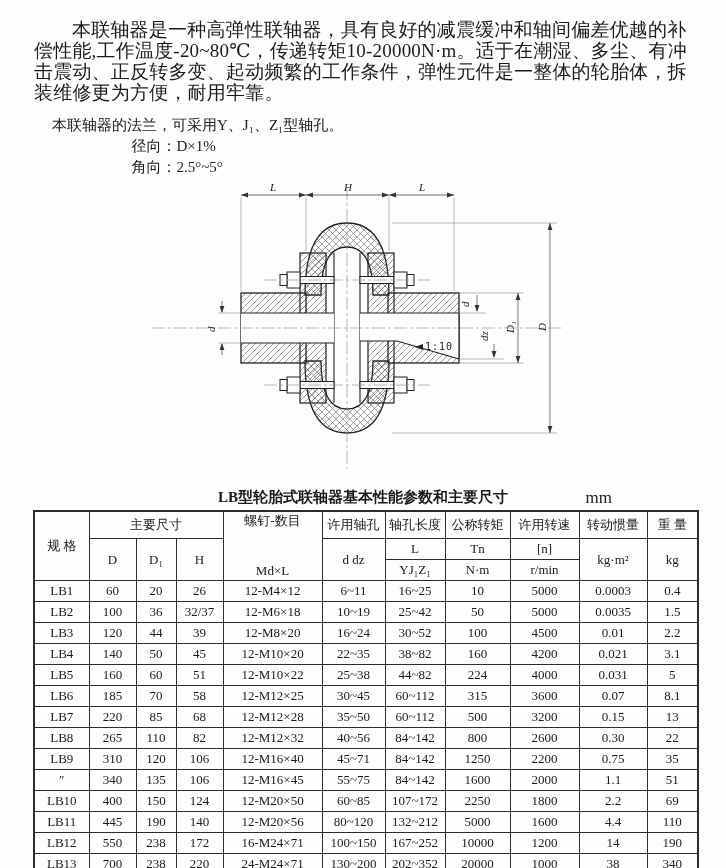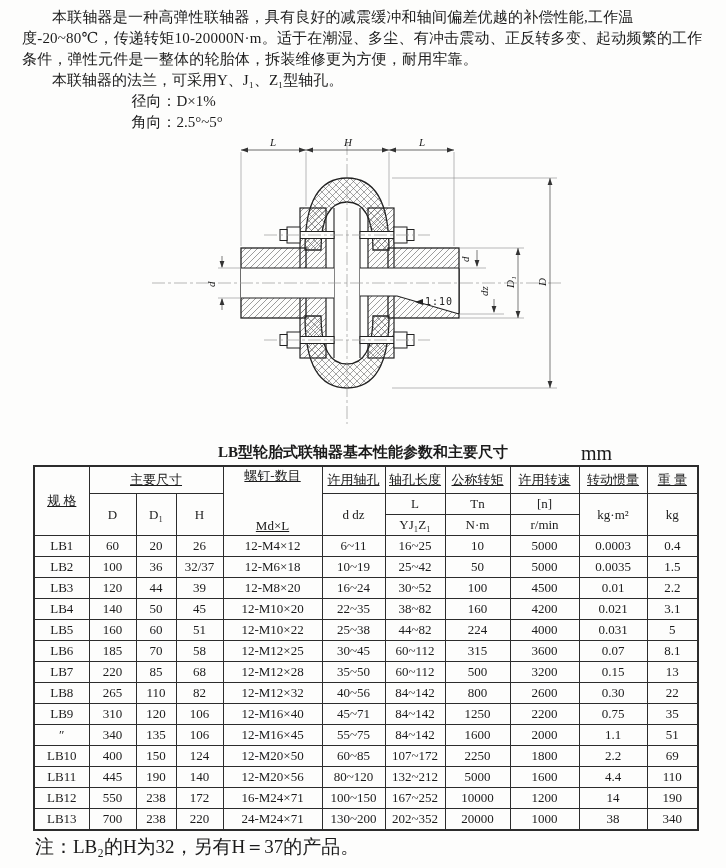--- a/index.html
+++ b/index.html
@@ -3,44 +3,44 @@
 <meta charset="utf-8">
 <style>
   html,body{margin:0;padding:0;}
   body{
     width:726px;height:868px;overflow:hidden;
     background:#fdfdfc;color:#1b1b1b;
     font-family:"Liberation Serif","DejaVu Serif",serif;
   }
   .page{padding:7px 22px 0 22px;}
   .intro{
-    font-size:15px;line-height:21px;margin:0;
+    font-size:19px;line-height:21px;margin:12px;
     white-space:pre-line;text-indent:2em;letter-spacing:0.2px;
   }
   .flange-note{font-size:15px;line-height:21px;margin:0;text-indent:2em;font-family:Liberation Serif, serif;}
   .comp-block{font-size:15px;line-height:21px;padding-left:1.3em;}
   .comp-line{white-space:nowrap;}
   .comp-indent{display:inline-block;width:6em;}
   .drawing{position:relative;height:292px;margin-top:3px;}
   .drawing svg{position:absolute;left:90px;top:0;}
   .dim-label{font-size:11px;font-style:italic;fill:#222;font-family:"Liberation Serif",serif;}
   .taper-label{font-size:10px;fill:#222;font-family:"DejaVu Sans Mono",monospace;letter-spacing:1px;}
   .tbl-title{position:relative;text-align:center;font-size:15px;font-weight:600;height:25px;line-height:24px;margin-top:12px;}
-  .tbl-unit{position:absolute;right:92px;top:1px;font-weight:400;font-size:20px;}
+  .tbl-unit{position:absolute;right:92px;top:1px;font-weight:400;font-size:17px;}
   table.params{
     border-collapse:collapse;table-layout:fixed;
     margin-left:11px;width:664px;font-size:13px;
     border:2px solid #2c2c2c;
   }
   table.params th,table.params td{
     border:1px solid #2c2c2c;text-align:center;vertical-align:middle;
     padding:0;font-weight:400;height:20px;line-height:14px;
     overflow:hidden;white-space:nowrap;
   }
-  table.params thead tr.hrow-a th{height:26px;text-decoration:underline;}
+  table.params thead tr.hrow-a th{height:26px;}
   .screws-cell{display:flex;flex-direction:column;justify-content:space-around;height:66px;gap:35px;}
   .footnote{font-size:19px;margin:6px 0 0 13px;line-height:19px;}
 </style>
 </head>
 <body>
 
 <div class="page">
 
   <p class="intro">本联轴器是一种高弹性联轴器，具有良好的减震缓冲和轴间偏差优越的补偿性能,工作温度-20~80℃，传递转矩10-20000N·m。适于在潮湿、多尘、有冲击震动、正反转多变、起动频繁的工作条件，弹性元件是一整体的轮胎体，拆装维修更为方便，耐用牢靠。</p>
   <p class="flange-note">本联轴器的法兰，可采用Y、J₁、Z₁型轴孔。</p>

